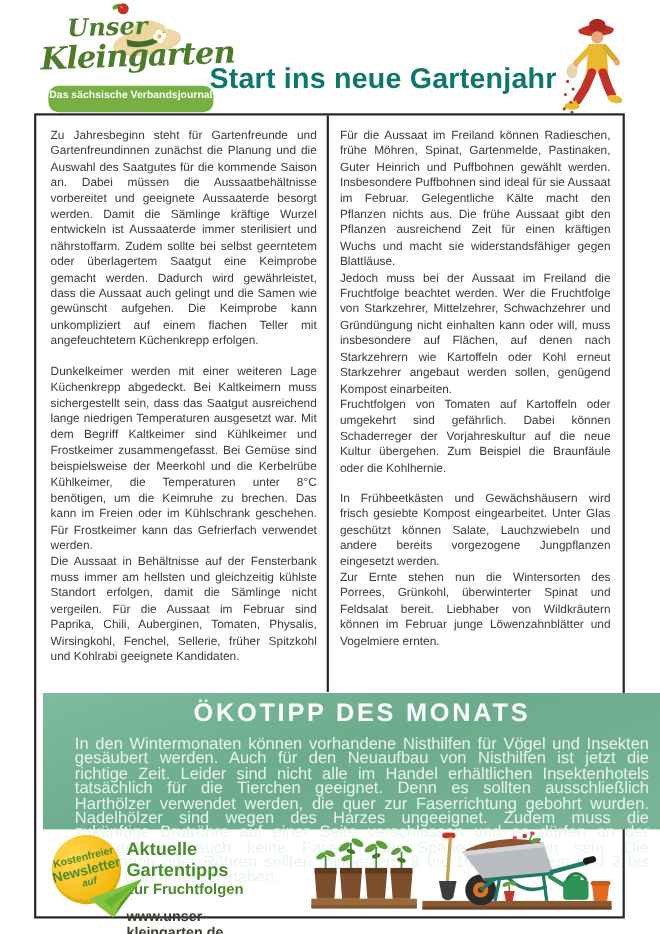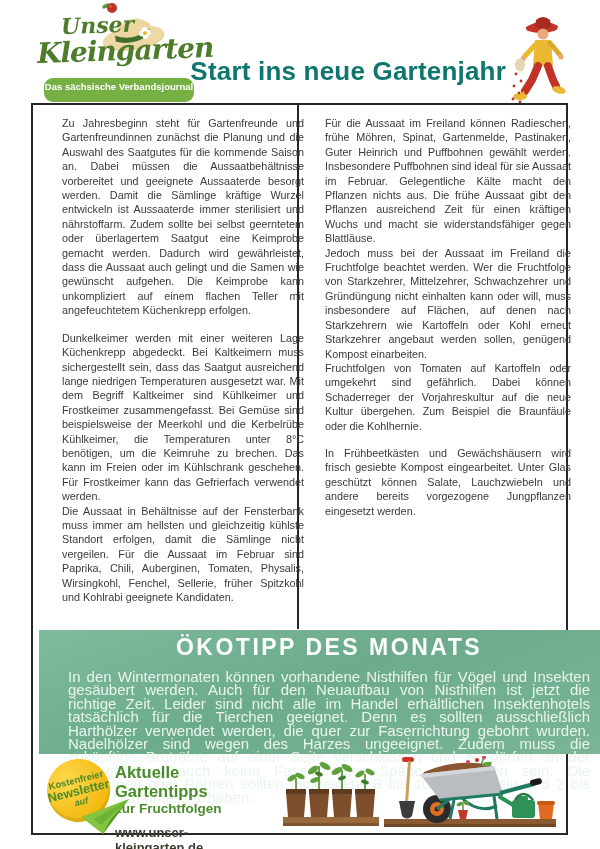--- a/index.html
+++ b/index.html
@@ -18,21 +18,21 @@
         line-height:17px;z-index:3;}
   .title{position:absolute;left:190px;top:56px;width:316px;margin:0;text-align:right;
          font-size:26px;font-weight:bold;color:#0f766e;letter-spacing:0.2px;}
   .gardener{position:absolute;left:498px;top:14px;}
 
   
   .content-box{position:absolute;left:31px;top:103px;width:537px;height:732px;
                border:2px solid #262626;box-sizing:border-box;background:#ffffff;}
   .col-divider{position:absolute;left:264px;top:0;width:2px;height:524px;background:#262626;}
   .col{position:absolute;top:11px;font-size:10.8px;line-height:14.4px;color:#3a3a3a;
-       text-align:justify;margin-left:16px;}
+       text-align:justify;}
   .col-left{left:13px;width:242px;}
   .col-right{left:276px;width:246px;}
   .col p{margin:0;}
   .gap-top{margin-top:13px !important;}
   .author{margin-top:10px !important;font-style:italic;font-size:9px;color:#3a3a3a;text-align:left;}
 
   
   .oeko{position:absolute;left:6px;top:525px;width:580px;height:124px;box-sizing:border-box;
         background:linear-gradient(160deg,#7fbb9e 0%,#6cab8c 45%,#7ab597 100%);}
   .oeko-title{margin:4px 0 2px 0;text-align:center;color:#fcfefd;font-size:23px;font-weight:bold;
@@ -122,20 +122,21 @@
       <p>Zu Jahresbeginn steht für Gartenfreunde und Gartenfreundinnen zunächst die Planung und die Auswahl des Saatgutes für die kommende Saison an. Dabei müssen die Aussaatbehältnisse vorbereitet und geeignete Aussaaterde besorgt werden. Damit die Sämlinge kräftige Wurzel entwickeln ist Aussaaterde immer sterilisiert und nährstoffarm. Zudem sollte bei selbst geerntetem oder überlagertem Saatgut eine Keimprobe gemacht werden. Dadurch wird gewährleistet, dass die Aussaat auch gelingt und die Samen wie gewünscht aufgehen. Die Keimprobe kann unkompliziert auf einem flachen Teller mit angefeuchtetem Küchenkrepp erfolgen.</p>
       <p class="gap-top">Dunkelkeimer werden mit einer weiteren Lage Küchenkrepp abgedeckt. Bei Kaltkeimern muss sichergestellt sein, dass das Saatgut ausreichend lange niedrigen Temperaturen ausgesetzt war. Mit dem Begriff Kaltkeimer sind Kühlkeimer und Frostkeimer zusammengefasst. Bei Gemüse sind beispielsweise der Meerkohl und die Kerbelrübe Kühlkeimer, die Temperaturen unter 8°C benötigen, um die Keimruhe zu brechen. Das kann im Freien oder im Kühlschrank geschehen. Für Frostkeimer kann das Gefrierfach verwendet werden.</p>
       <p>Die Aussaat in Behältnisse auf der Fensterbank muss immer am hellsten und gleichzeitig kühlste Standort erfolgen, damit die Sämlinge nicht vergeilen. Für die Aussaat im Februar sind Paprika, Chili, Auberginen, Tomaten, Physalis, Wirsingkohl, Fenchel, Sellerie, früher Spitzkohl und Kohlrabi geeignete Kandidaten.</p>
     </div>
 
     <div class="col col-right">
       <p>Für die Aussaat im Freiland können Radieschen, frühe Möhren, Spinat, Gartenmelde, Pastinaken, Guter Heinrich und Puffbohnen gewählt werden. Insbesondere Puffbohnen sind ideal für sie Aussaat im Februar. Gelegentliche Kälte macht den Pflanzen nichts aus. Die frühe Aussaat gibt den Pflanzen ausreichend Zeit für einen kräftigen Wuchs und macht sie widerstandsfähiger gegen Blattläuse.</p>
       <p>Jedoch muss bei der Aussaat im Freiland die Fruchtfolge beachtet werden. Wer die Fruchtfolge von Starkzehrer, Mittelzehrer, Schwachzehrer und Gründüngung nicht einhalten kann oder will, muss insbesondere auf Flächen, auf denen nach Starkzehrern wie Kartoffeln oder Kohl erneut Starkzehrer angebaut werden sollen, genügend Kompost einarbeiten.</p>
       <p>Fruchtfolgen von Tomaten auf Kartoffeln oder umgekehrt sind gefährlich. Dabei können Schaderreger der Vorjahreskultur auf die neue Kultur übergehen. Zum Beispiel die Braunfäule oder die Kohlhernie.</p>
       <p class="gap-top">In Frühbeetkästen und Gewächshäusern wird frisch gesiebte Kompost eingearbeitet. Unter Glas geschützt können Salate, Lauchzwiebeln und andere bereits vorgezogene Jungpflanzen eingesetzt werden.</p>
+      <p>Zur Ernte stehen nun die Wintersorten des Porrees, Grünkohl, überwinterter Spinat und Feldsalat bereit. Liebhaber von Wildkräutern können im Februar junge Löwenzahnblätter und Vogelmiere ernten.</p>
     </div>
 
     <div class="oeko">
       <div class="oeko-title">ÖKOTIPP DES MONATS</div>
       <p class="oeko-text">In den Wintermonaten können vorhandene Nisthilfen für Vögel und Insekten gesäubert werden. Auch für den Neuaufbau von Nisthilfen ist jetzt die richtige Zeit. Leider sind nicht alle im Handel erhältlichen Insektenhotels tatsächlich für die Tierchen geeignet. Denn es sollten ausschließlich Harthölzer verwendet werden, die quer zur Faserrichtung gebohrt wurden. Nadelhölzer sind wegen des Harzes ungeeignet. Zudem muss die zukünftige Brutröhre auf einer Seite verschlossen und es dürfen an der Einflugöffnung auch keine Fasern oder Späne vorhanden sein. Die Bohrungen oder Röhren sollten mindestens 8 bis 10 cm tief sein und 2 bis 9 mm Durchmesser haben.</p>
     </div>
 
     <div class="badge">
       <span class="badge-l1">Kostenfreier</span>
       <span class="badge-l2">Newsletter</span>

